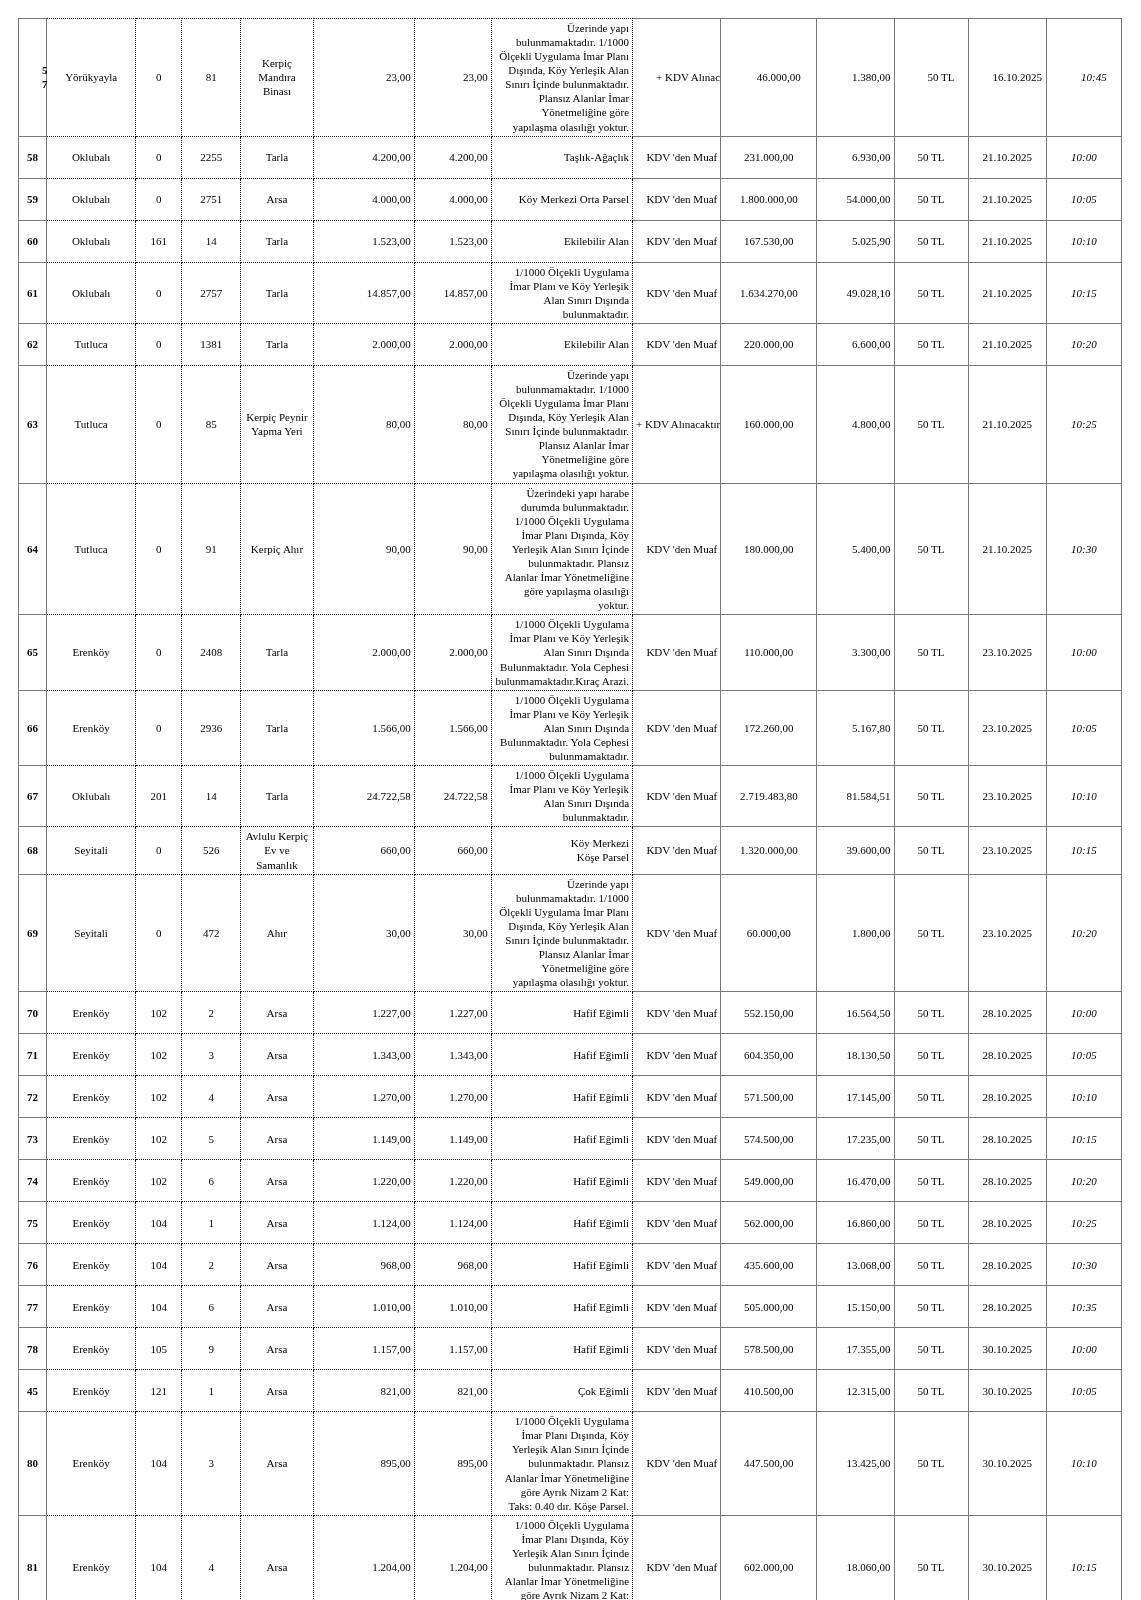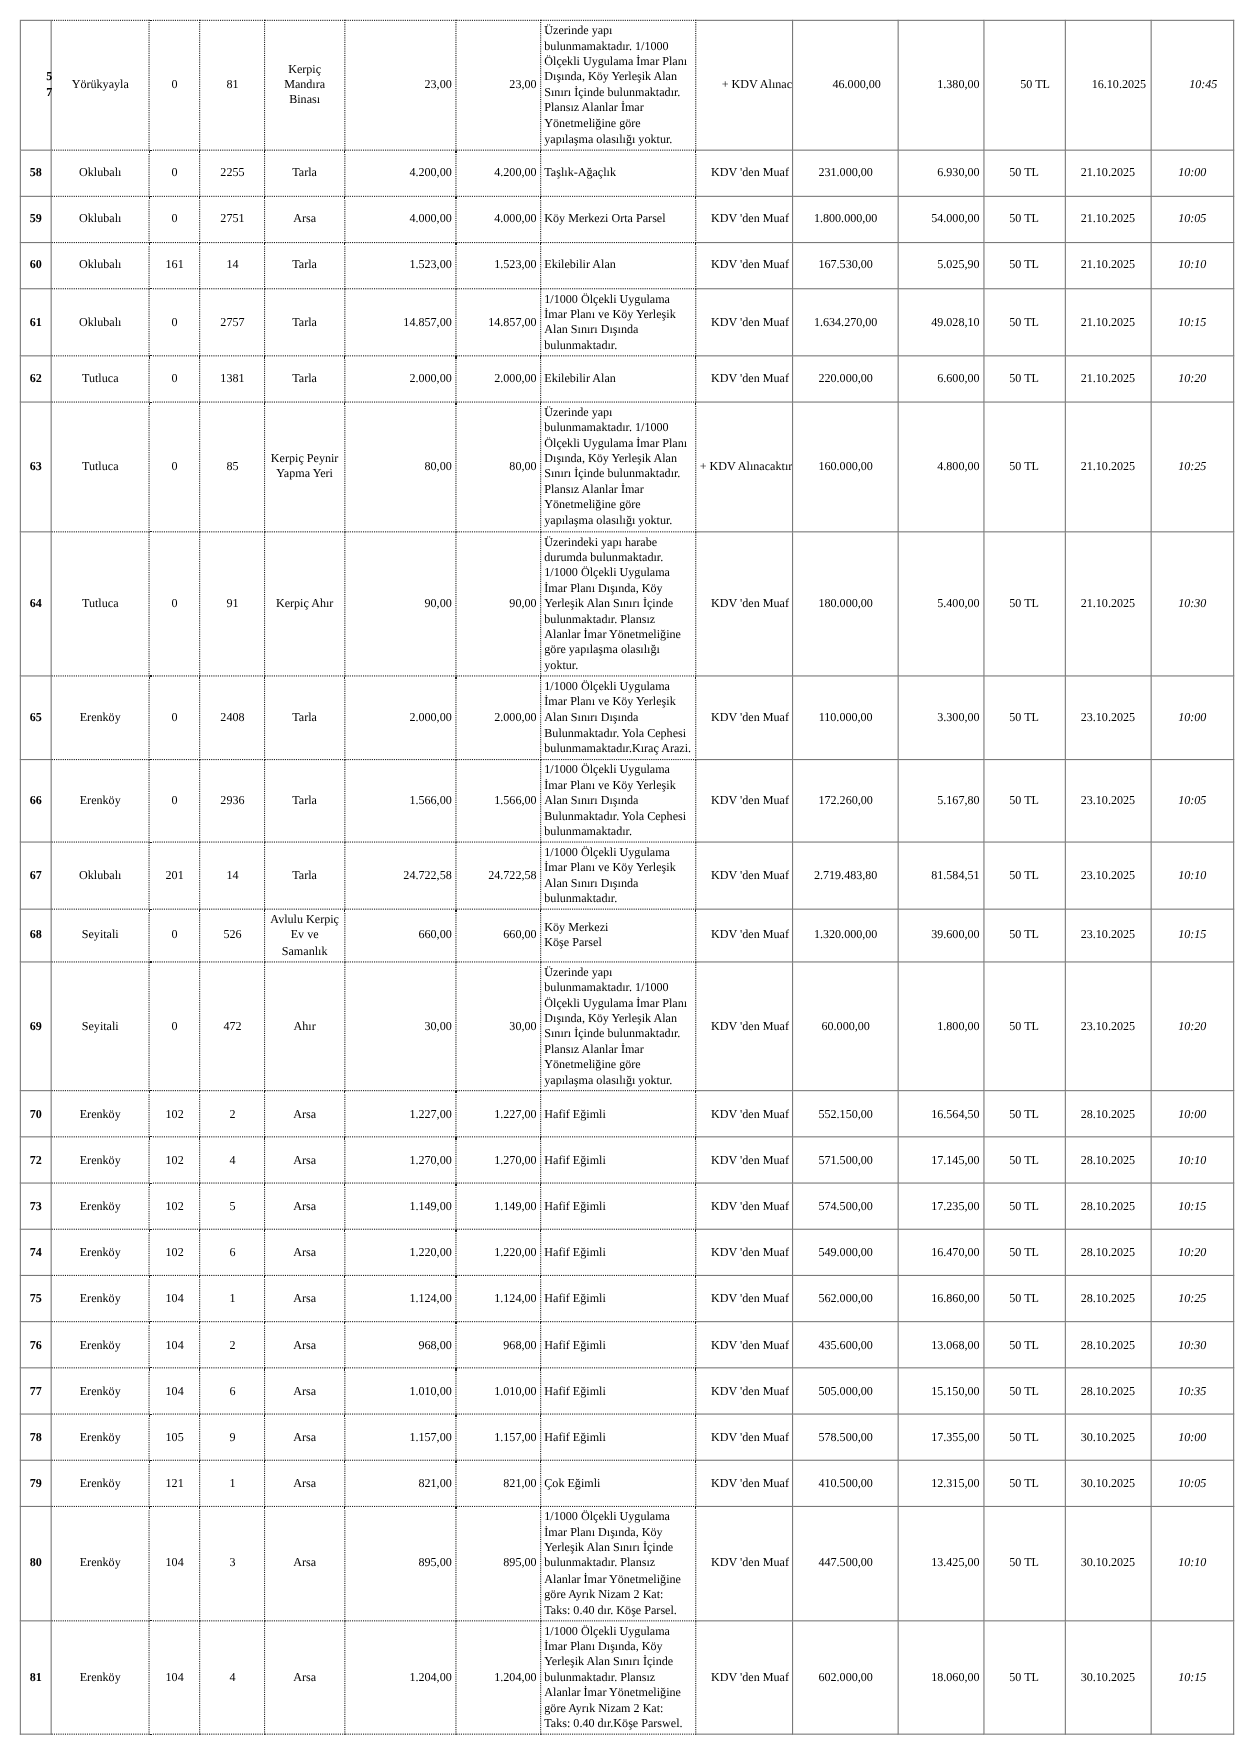--- a/index.html
+++ b/index.html
@@ -50,21 +50,21 @@
   tr:first-child td.b-sol { border-top: 1px solid #787878; padding-left: 23px; }
   tr:first-child td.b-dot { border-top: 1px dotted #1a1a1a; }
 
   .c-no     { font-weight: bold; text-align: center; font-size: 11.5px; }
   .c-loc    { text-align: center; }
   .c-ada    { text-align: center; }
   .c-parsel { text-align: center; }
   .c-type   { text-align: center; padding: 2px 2px; }
   .c-area1  { text-align: right; padding-right: 11px; }
   .c-area2  { text-align: right; padding-right: 1px; }
-  .c-desc   { text-align: left; padding: 3px 2px 3px 5px; white-space: pre-line; }
+  .c-desc   { text-align: right; padding: 3px 2px 3px 5px; white-space: pre-line; }
   .c-kdv    { text-align: right; padding-left: 3px; font-size: 10.6px; white-space: nowrap; overflow: hidden; }
   .c-price  { text-align: center; padding-right: 14px; }
   .c-deposit{ text-align: right; padding-right: 13px; }
   .c-fee    { text-align: center; }
   .c-date   { text-align: center; }
   .c-time   { text-align: center; font-style: italic; }
 </style>
 </head>
 <body>
 
@@ -306,20 +306,36 @@
           <td class="c-area2 b-dot">1.227,00</td>
           <td class="c-desc b-dot">Hafif Eğimli</td>
           <td class="c-kdv b-sol">KDV 'den Muaf</td>
           <td class="c-price b-sol">552.150,00</td>
           <td class="c-deposit b-sol">16.564,50</td>
           <td class="c-fee b-sol">50 TL</td>
           <td class="c-date b-sol">28.10.2025</td>
           <td class="c-time b-sol">10:00</td>
         </tr>
         <tr>
+          <td class="c-no b-sol">71</td>
+          <td class="c-loc b-dot">Erenköy</td>
+          <td class="c-ada b-dot">102</td>
+          <td class="c-parsel b-dot">3</td>
+          <td class="c-type b-dot">Arsa</td>
+          <td class="c-area1 b-dot">1.343,00</td>
+          <td class="c-area2 b-dot">1.343,00</td>
+          <td class="c-desc b-dot">Hafif Eğimli</td>
+          <td class="c-kdv b-sol">KDV 'den Muaf</td>
+          <td class="c-price b-sol">604.350,00</td>
+          <td class="c-deposit b-sol">18.130,50</td>
+          <td class="c-fee b-sol">50 TL</td>
+          <td class="c-date b-sol">28.10.2025</td>
+          <td class="c-time b-sol">10:05</td>
+        </tr>
+        <tr>
           <td class="c-no b-sol">72</td>
           <td class="c-loc b-dot">Erenköy</td>
           <td class="c-ada b-dot">102</td>
           <td class="c-parsel b-dot">4</td>
           <td class="c-type b-dot">Arsa</td>
           <td class="c-area1 b-dot">1.270,00</td>
           <td class="c-area2 b-dot">1.270,00</td>
           <td class="c-desc b-dot">Hafif Eğimli</td>
           <td class="c-kdv b-sol">KDV 'den Muaf</td>
           <td class="c-price b-sol">571.500,00</td>
@@ -418,21 +434,21 @@
           <td class="c-area2 b-dot">1.157,00</td>
           <td class="c-desc b-dot">Hafif Eğimli</td>
           <td class="c-kdv b-sol">KDV 'den Muaf</td>
           <td class="c-price b-sol">578.500,00</td>
           <td class="c-deposit b-sol">17.355,00</td>
           <td class="c-fee b-sol">50 TL</td>
           <td class="c-date b-sol">30.10.2025</td>
           <td class="c-time b-sol">10:00</td>
         </tr>
         <tr>
-          <td class="c-no b-sol">79</td>
+          <td class="c-no b-sol">45</td>
           <td class="c-loc b-dot">Erenköy</td>
           <td class="c-ada b-dot">121</td>
           <td class="c-parsel b-dot">1</td>
           <td class="c-type b-dot">Arsa</td>
           <td class="c-area1 b-dot">821,00</td>
           <td class="c-area2 b-dot">821,00</td>
           <td class="c-desc b-dot">Çok Eğimli</td>
           <td class="c-kdv b-sol">KDV 'den Muaf</td>
           <td class="c-price b-sol">410.500,00</td>
           <td class="c-deposit b-sol">12.315,00</td>

